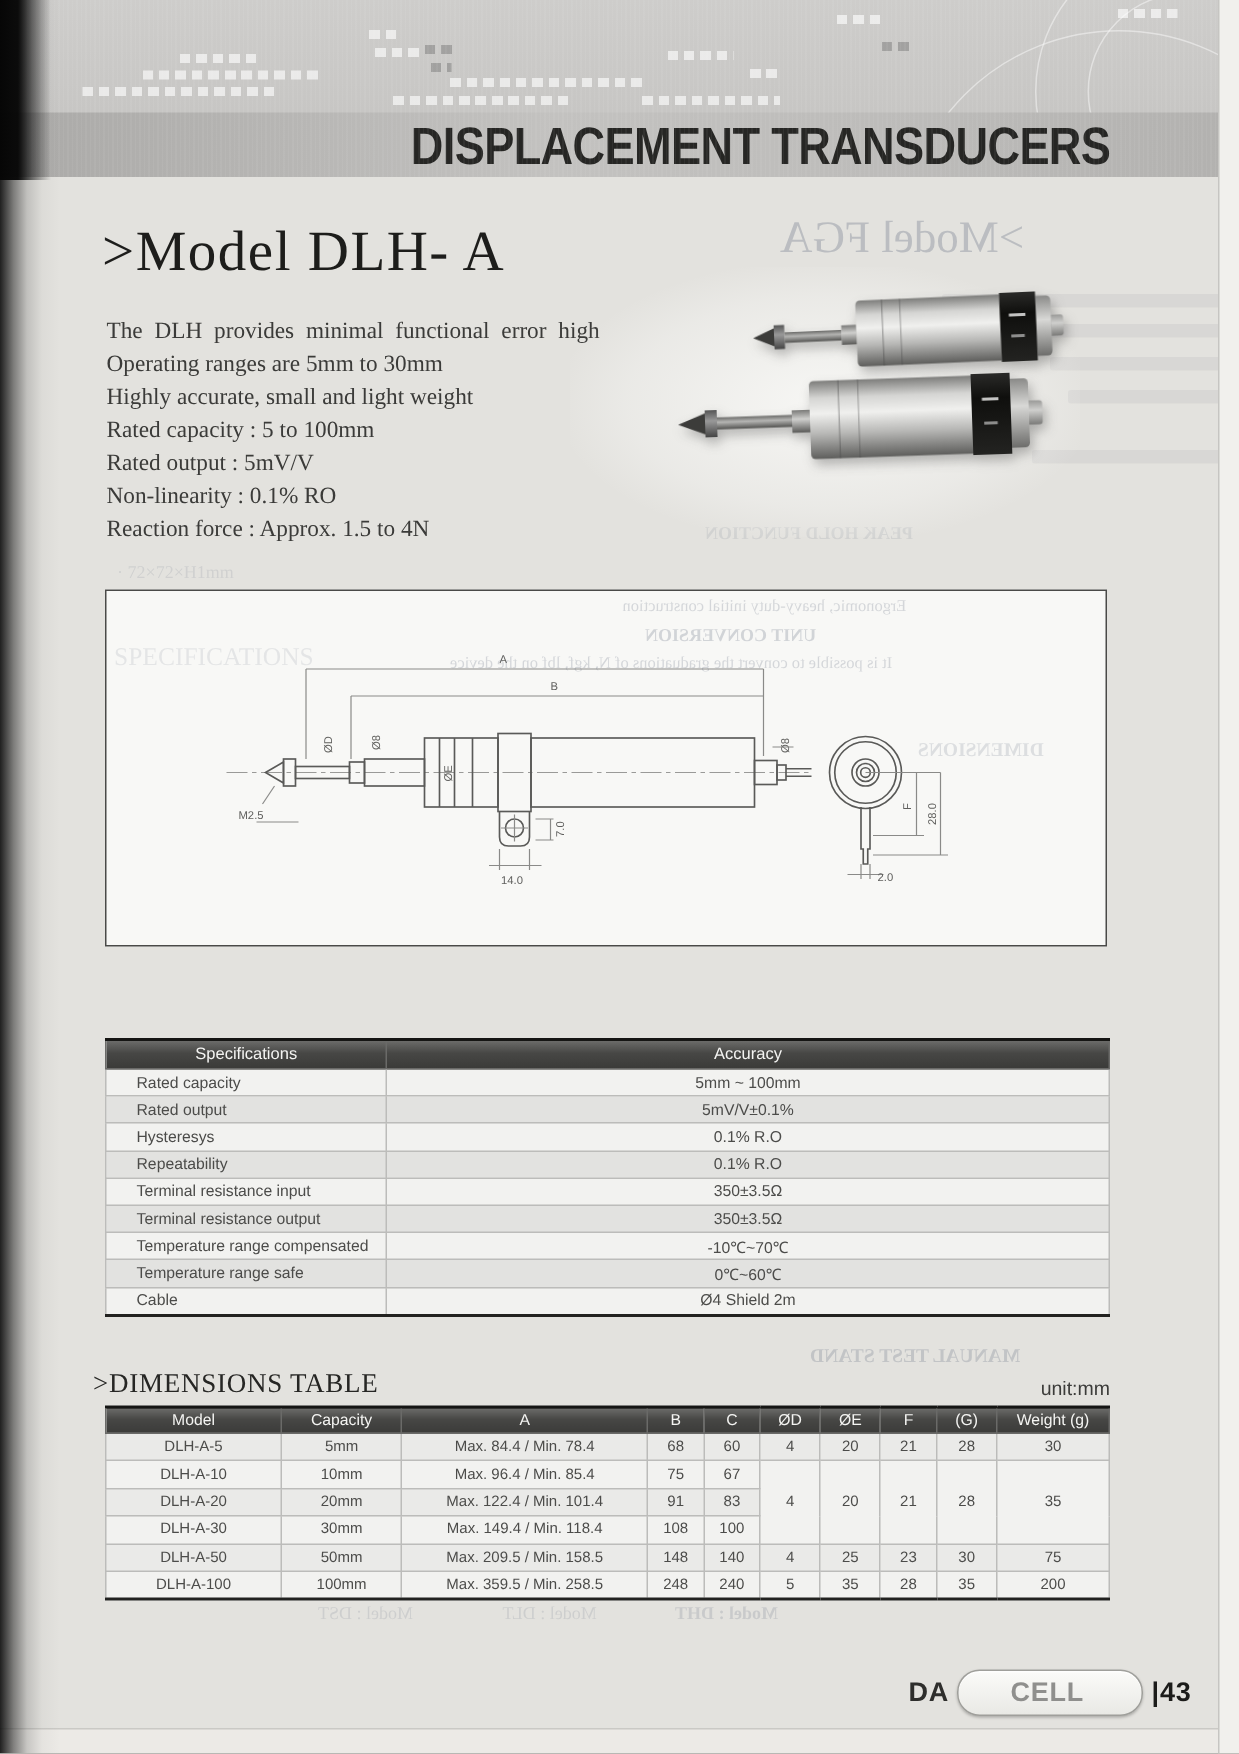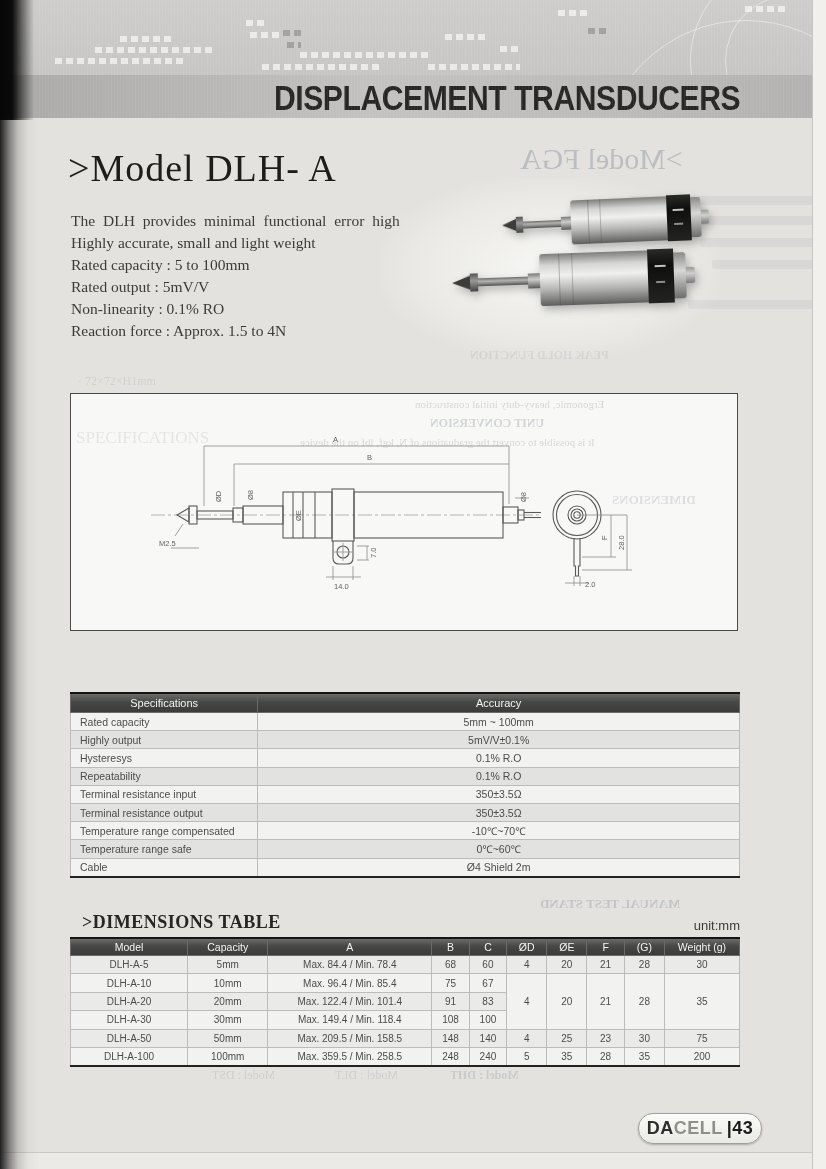--- a/index.html
+++ b/index.html
@@ -67,36 +67,36 @@
   .unit{right:86px;top:918px;font-size:13px;color:#3c3c3a;}
 
   
   table{border-collapse:collapse;table-layout:fixed;width:670px;background:#efefed;}
   th{background:linear-gradient(#6b6b69,#474745 45%,#3b3b39);color:#f4f4f2;
      font-weight:normal;font-size:11px;border:1px solid #6a6a68;}
   td{font-size:10.5px;color:#4c4c4a;border:1px solid #bcbcba;text-align:center;overflow:hidden;white-space:nowrap;}
   .spec-table{left:70px;top:692px;}
   .spec-table th{height:16px;}
   .spec-table td{height:15.2px;}
-  .spec-table td.lab{text-align:left;padding-left:9px;}
+  .spec-table td.lab{text-align:left;padding-left:20px;}
   .spec-table tr:nth-child(odd) td{background:#e2e2e0;}
   .spec-table tr:nth-child(even) td{background:#f2f2f0;}
   .dim-table{left:70px;top:937px;}
   .dim-table th{height:14px;font-size:10.5px;margin-left:41px;}
   .dim-table td{height:15.4px;font-size:10px;}
   .dim-table tr:nth-child(even) td{background:#eaeae8;}
   .dim-table tr:nth-child(odd) td{background:#f2f2f0;}
   .otop{border-top:2.5px solid #151513;}
   .obot{border-bottom:2px solid #222220;}
 
   
   .footer-pill{right:64px;top:1113px;width:122px;height:29px;border-radius:15px;
     background:linear-gradient(#fbfbf9,#e9e9e5);border:1px solid #9f9f9b;
     box-shadow:0 1px 2px rgba(0,0,0,0.25), inset 0 1px 0 rgba(255,255,255,0.8);
-    display:flex;align-items:center;justify-content:center;font-size:18px;font-weight:bold;letter-spacing:0.5px;}
+    display:flex;align-items:center;justify-content:center;font-size:18px;font-weight:bold;letter-spacing:0.5px;gap:41px;}
   .fp-da{color:#2e2e2c;}
   .fp-cell{color:#8f8f8d;}
   .fp-num{color:#1c1c1a;margin-left:4px;}
 
   
   .ghost{color:#70798a;pointer-events:none;white-space:nowrap;font-family:"Liberation Serif",serif;}
   .mir{transform:scaleX(-1);}
   .gbar{background:rgba(110,112,120,0.09);border-radius:2px;}
 </style>
 </head>
@@ -141,20 +141,21 @@
   <div class="abs ghost" style="left:76px;top:428px;font-size:17px;opacity:0.14;z-index:5;">SPECIFICATIONS</div>
   <div class="abs ghost mir" style="left:612px;top:492px;font-size:13px;font-weight:bold;opacity:0.2;z-index:5;">DIMENSIONS</div>
   <div class="abs ghost mir" style="left:540px;top:896px;font-size:13px;font-weight:bold;opacity:0.28;">MANUAL TEST STAND</div>
   <div class="abs ghost mir" style="left:450px;top:1068px;font-size:12px;font-weight:bold;opacity:0.22;">Model : DHT</div>
   <div class="abs ghost mir" style="left:335px;top:1068px;font-size:12px;opacity:0.18;">Model : DLT</div>
   <div class="abs ghost mir" style="left:212px;top:1068px;font-size:12px;opacity:0.18;">Model : DST</div>
 
   <div class="abs model-title">&gt;Model DLH- A</div>
   <div class="abs desc">
     <div class="l1">The DLH provides minimal functional error high</div>
+    <div>Operating ranges are 5mm to 30mm</div>
     <div>Highly accurate, small and light weight</div>
     <div>Rated capacity : 5 to 100mm</div>
     <div>Rated output : 5mV/V</div>
     <div>Non-linearity : 0.1% RO</div>
     <div>Reaction force : Approx. 1.5 to 4N</div>
   </div>
 
   <div class="abs photo-blob"></div>
   <div class="abs device" style="left:502px;top:198px;transform:rotate(-2.5deg);">
     <div class="d-tip" style="border-width:6px 14px 6px 0;"></div>
@@ -258,21 +259,21 @@
     <tbody>
         <tr>
       <th class="otop">Specifications</th>
       <th class="otop">Accuracy</th>
     </tr>
     <tr>
           <td class="lab">Rated capacity</td>
           <td>5mm ~ 100mm</td>
         </tr>
     <tr>
-          <td class="lab">Highly output</td>
+          <td class="lab">Rated output</td>
           <td>5mV/V±0.1%</td>
         </tr>
     <tr>
           <td class="lab">Hysteresys</td>
           <td>0.1% R.O</td>
         </tr>
     <tr>
           <td class="lab">Repeatability</td>
           <td>0.1% R.O</td>
         </tr>
@@ -292,21 +293,21 @@
           <td class="lab">Temperature range safe</td>
           <td>0℃~60℃</td>
         </tr>
     <tr>
           <td class="lab obot">Cable</td>
           <td class="obot">Ø4 Shield 2m</td>
         </tr>
   </tbody>
     </table>
 
-  <div class="abs sec-h" style="left:82px;top:912px;font-weight:bold;">&gt;DIMENSIONS TABLE</div>
+  <div class="abs sec-h" style="left:62px;top:912px;">&gt;DIMENSIONS TABLE</div>
   <div class="abs unit">unit:mm</div>
   <table class="abs dim-table">
     <colgroup>
       <col style="width:17.5%">
         <col style="width:12%">
         <col style="width:24.5%">
       <col style="width:5.6%">
         <col style="width:5.6%">
         <col style="width:6%">
       <col style="width:6%">

